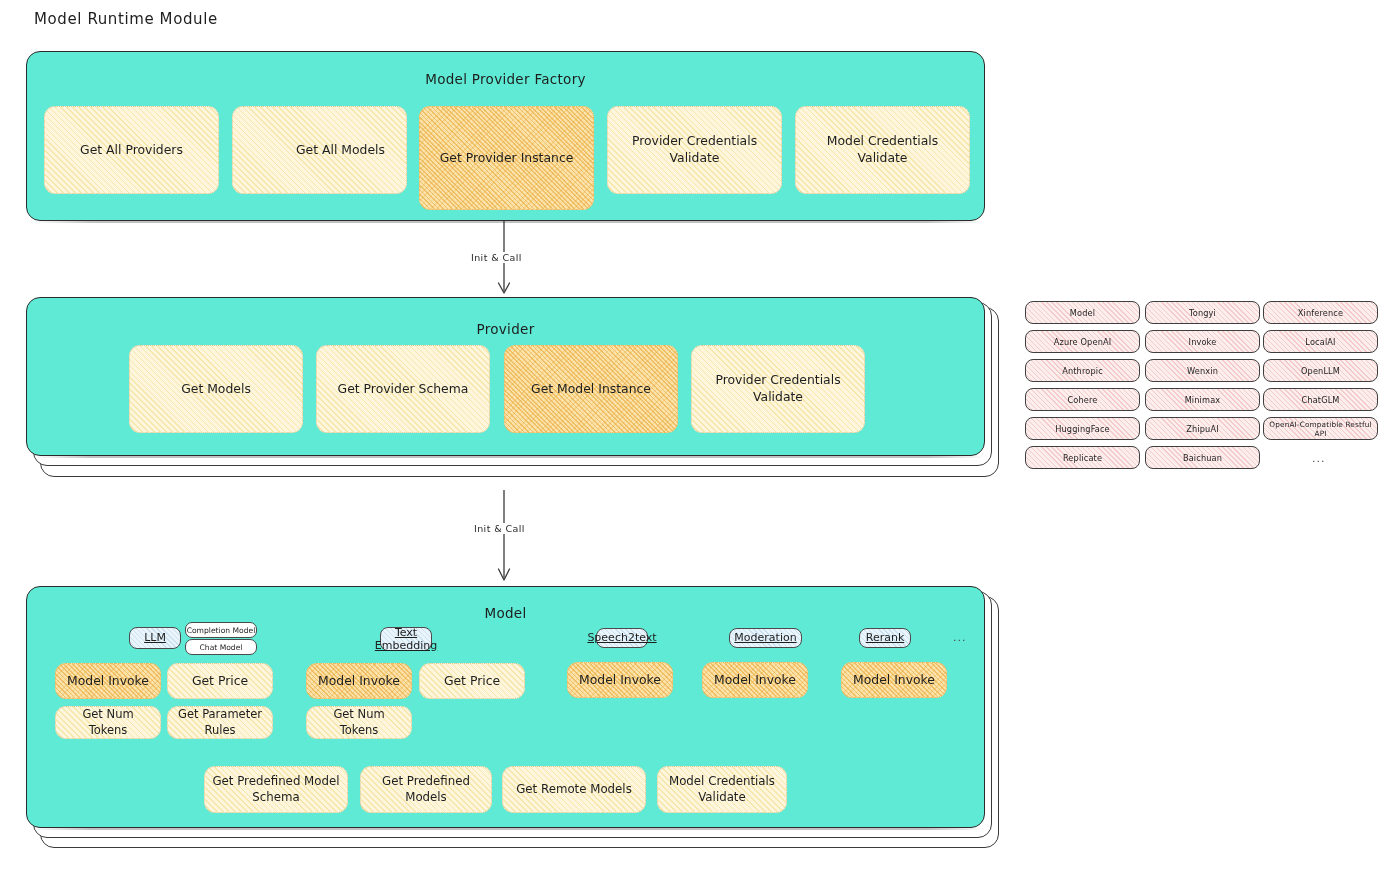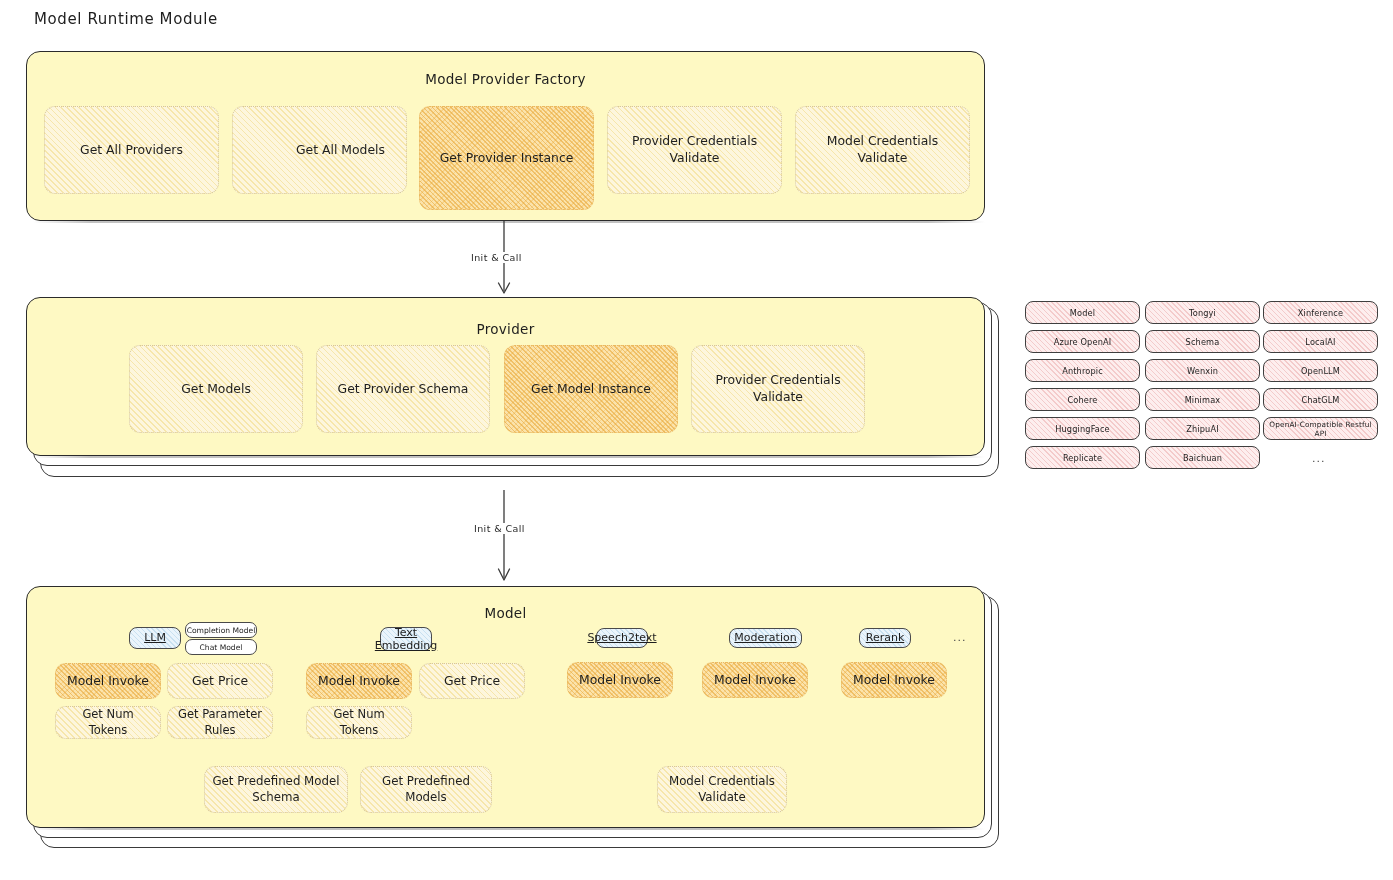--- a/index.html
+++ b/index.html
@@ -16,21 +16,21 @@
     position:absolute;left:34px;top:10px;
     font-size:15px;letter-spacing:.6px;color:#1e1e1e;
     font-family:"DejaVu Sans","Liberation Sans",sans-serif;
   }
 
   
   .panel{
     position:absolute;
     border:1.4px solid #2b2b2b;
     border-radius:14px;
-    background:#fef9c3;
+    background:#5eead4;
     box-sizing:border-box;
   }
   .panel.shadowline::after{
     content:"";position:absolute;left:6px;right:-1px;bottom:-3px;height:2px;
     background:linear-gradient(90deg,rgba(120,120,120,0) 0%,rgba(120,120,120,.45) 6%,rgba(120,120,120,.45) 94%,rgba(120,120,120,0) 100%);
     border-radius:2px;
   }
   .stack-layer{
     position:absolute;
     border:1.2px solid #3a3a3a;
@@ -167,21 +167,21 @@
   <div class="hbox" style="left:691px;top:345px;width:174px;height:88px;">Provider Credentials Validate</div>
 
   <div class="chip-pink" style="left:1025px;top:301px;width:115px;height:23px;">Model</div>
   <div class="chip-pink" style="left:1025px;top:330px;width:115px;height:23px;">Azure OpenAI</div>
   <div class="chip-pink" style="left:1025px;top:359px;width:115px;height:23px;">Anthropic</div>
   <div class="chip-pink" style="left:1025px;top:388px;width:115px;height:23px;">Cohere</div>
   <div class="chip-pink" style="left:1025px;top:417px;width:115px;height:23px;">HuggingFace</div>
   <div class="chip-pink" style="left:1025px;top:446px;width:115px;height:23px;">Replicate</div>
 
   <div class="chip-pink" style="left:1145px;top:301px;width:115px;height:23px;">Tongyi</div>
-  <div class="chip-pink" style="left:1145px;top:330px;width:115px;height:23px;">Schema</div>
+  <div class="chip-pink" style="left:1145px;top:330px;width:115px;height:23px;">Invoke</div>
   <div class="chip-pink" style="left:1145px;top:359px;width:115px;height:23px;">Wenxin</div>
   <div class="chip-pink" style="left:1145px;top:388px;width:115px;height:23px;">Minimax</div>
   <div class="chip-pink" style="left:1145px;top:417px;width:115px;height:23px;">ZhipuAI</div>
   <div class="chip-pink" style="left:1145px;top:446px;width:115px;height:23px;">Baichuan</div>
 
   <div class="chip-pink" style="left:1263px;top:301px;width:115px;height:23px;">Xinference</div>
   <div class="chip-pink" style="left:1263px;top:330px;width:115px;height:23px;">LocalAI</div>
   <div class="chip-pink" style="left:1263px;top:359px;width:115px;height:23px;">OpenLLM</div>
   <div class="chip-pink" style="left:1263px;top:388px;width:115px;height:23px;">ChatGLM</div>
   <div class="chip-pink" style="left:1263px;top:417px;width:115px;height:23px;font-size:7.3px;">OpenAI-Compatible Restful API</div>
@@ -218,15 +218,16 @@
   <div class="chip-blue" style="left:729px;top:628px;width:73px;height:20px;text-align:center;">Moderation</div>
   <div class="hbox hot" style="left:702px;top:662px;width:106px;height:36px;">Model Invoke</div>
 
   <div class="chip-blue" style="left:859px;top:628px;width:52px;height:20px;">Rerank</div>
   <div class="hbox hot" style="left:841px;top:662px;width:106px;height:36px;">Model Invoke</div>
 
   <div class="ellipsis-dots" style="left:953px;top:631px;">...</div>
 
   <div class="hbox" style="left:204px;top:766px;width:144px;height:47px;font-size:11.8px;">Get Predefined Model Schema</div>
   <div class="hbox" style="left:360px;top:766px;width:132px;height:47px;font-size:11.8px;">Get Predefined Models</div>
+  <div class="hbox" style="left:502px;top:766px;width:144px;height:47px;font-size:11.8px;">Get Remote Models</div>
   <div class="hbox" style="left:657px;top:766px;width:130px;height:47px;font-size:11.8px;">Model Credentials Validate</div>
 
 </div>
 
 </body></html>

